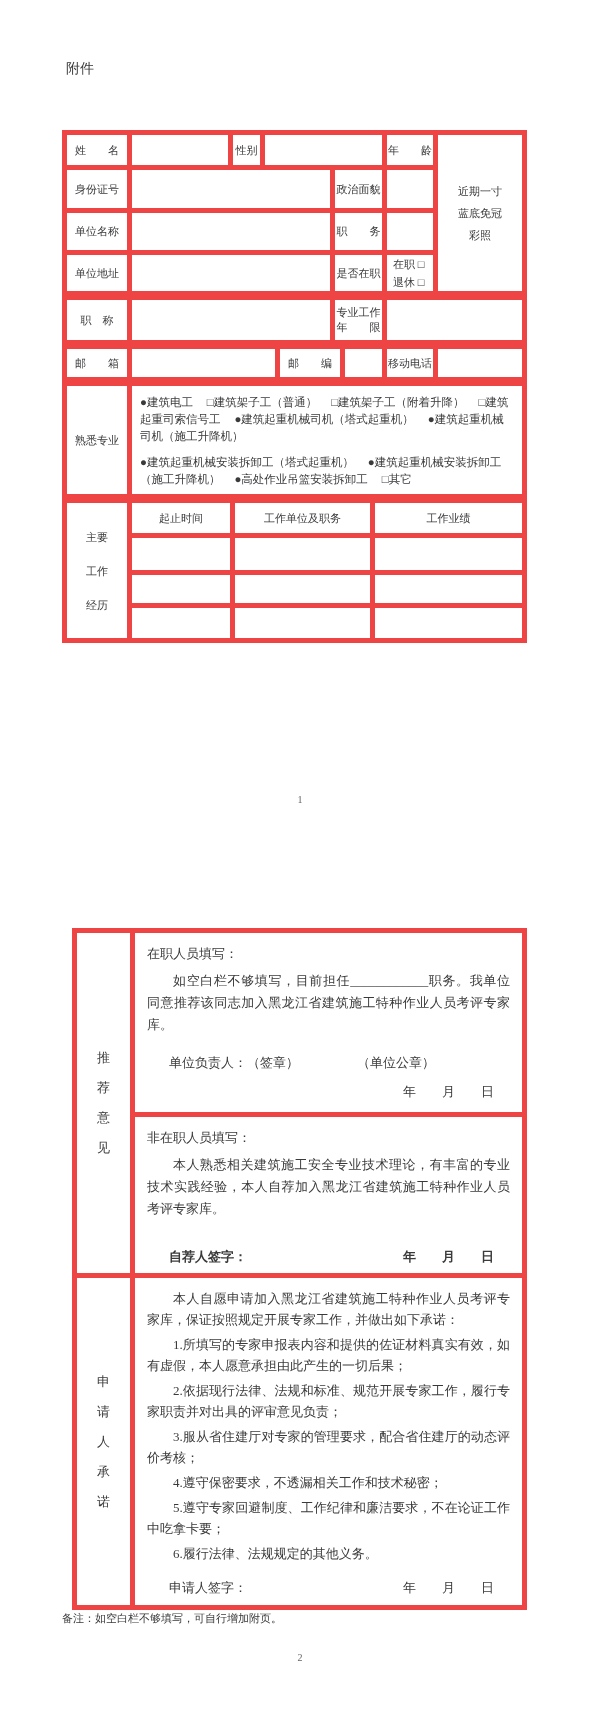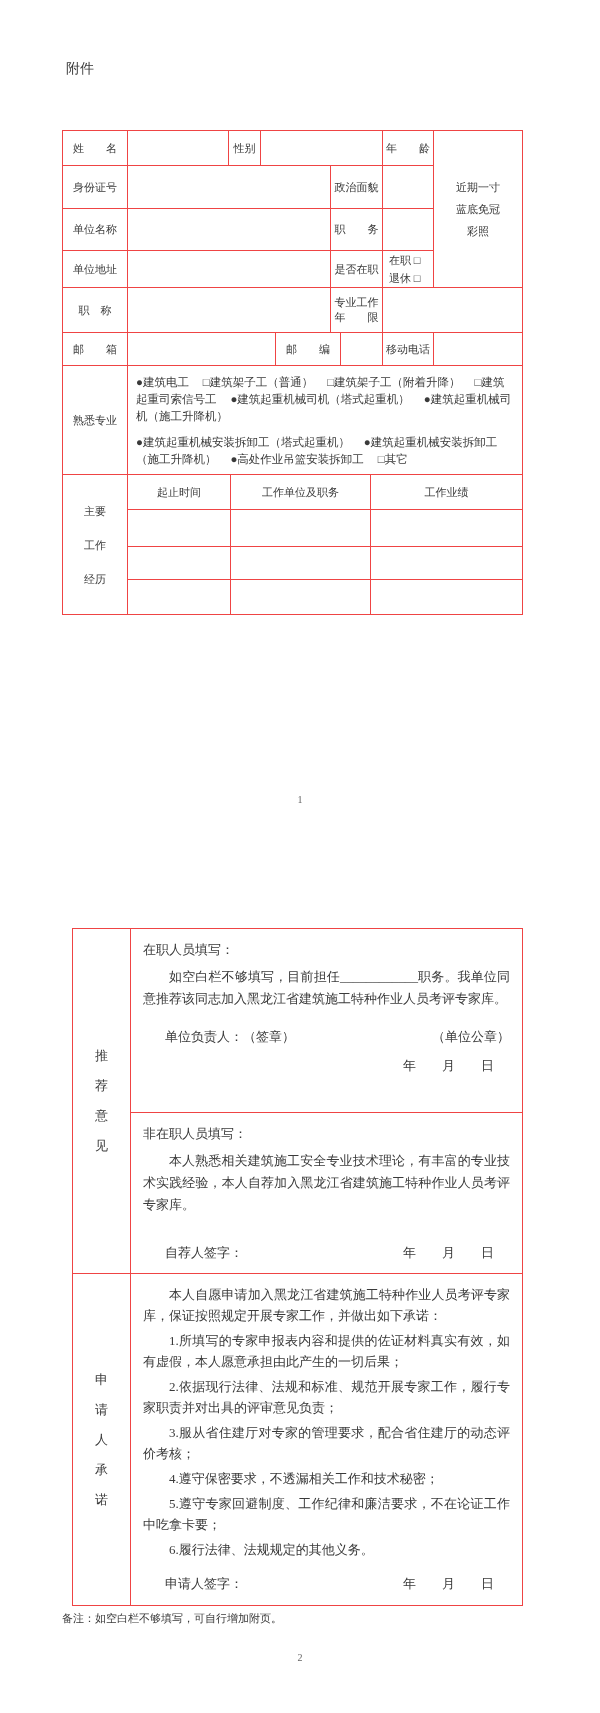--- a/index.html
+++ b/index.html
@@ -8,21 +8,21 @@
     font-family:"Liberation Serif","DejaVu Serif",serif; color:#333;
   }
   .attachment { position:absolute; left:66px; top:60px; font-size:14px; color:#3a3a3a; }
   .doc-title {
     position:absolute; left:0; top:93px; width:100%; text-align:center;
     font-size:16px; font-weight:bold; letter-spacing:0.5px; color:#222;
     font-family:"Liberation Sans","DejaVu Sans",sans-serif;
   }
   table { border-collapse:collapse; table-layout:fixed; width:460px; }
   td {
-    border:1px solid #ef4444; font-size:11px; color:#3a3a3a;
+    border:5px solid #ef4444; font-size:11px; color:#3a3a3a;
     padding:0; text-align:center; vertical-align:middle;
     overflow:hidden;
   }
   .pre { white-space:pre-line; }
   .t1 { position:absolute; left:62px; top:130px; }
   .t1 table { margin-top:-1px; }
   .t1 table:first-child { margin-top:0; }
   .photo-cell { font-size:11px; line-height:22px; color:#3a3a3a; }
   .opt-cell { text-align:left; padding-left:6px; line-height:18px; }
   .spec-cell { text-align:left; padding:8px 8px 6px 8px; font-size:11.5px; line-height:17px; }
@@ -30,28 +30,28 @@
   .spec:last-child { margin-bottom:0; }
   .spec-item { margin-right:11px; white-space:normal;text-align:center; }
   .exp-label { line-height:34px; }
   .t2 { position:absolute; left:72px; top:928px; }
   .t2 table { width:450px; }
   .t2 td { font-size:13px; }
   .vlabel { line-height:30px; font-size:13px; }
   .fill-cell { vertical-align:top; text-align:left; padding:10px 12px 0 12px; }
   .sec-title { margin:0 0 5px 0; line-height:22px; }
   .body-p { margin:0; text-indent:2em; line-height:22px; text-align:justify; }
-  .sign-row { display:flex; margin-top:16px; line-height:22px;justify-content:space-between; }
+  .sign-row { display:flex; margin-top:16px; line-height:22px; }
   .sign-row .s1 { margin-left:22px; }
   .sign-row .s2 { margin-left:58px; }
   .date-row { text-align:right; padding-right:16px; margin-top:7px; line-height:22px; }
   .sign-date-row { display:flex; justify-content:space-between; line-height:22px; }
   .sign-date-row .s1 { margin-left:22px; }
   .sign-date-row .s2 { margin-right:16px; }
-  .b-row { margin-top:26px; }
+  .b-row { margin-top:26px;font-weight:bold; }
   .c-items .body-p { margin-bottom:4px; line-height:21px; }
   .c-sign { margin-top:13px; }
   .note { position:absolute; left:62px; top:1611px; font-size:11px; color:#3a3a3a; }
   .pagenum { position:absolute; left:0; width:100%; text-align:center; font-size:10px; color:#666; }
   .pg1 { top:794px; }
   .pg2 { top:1652px; }
 </style>
 </head>
 <body>
 

